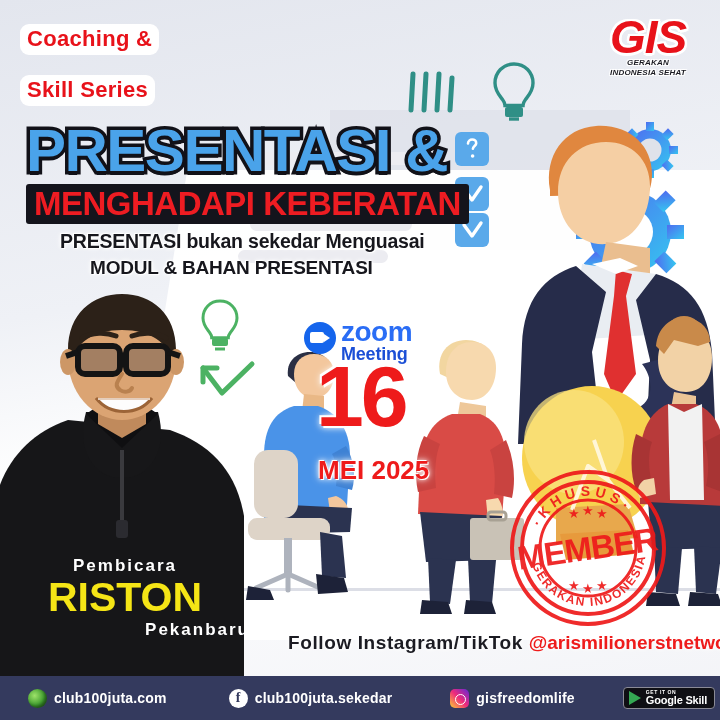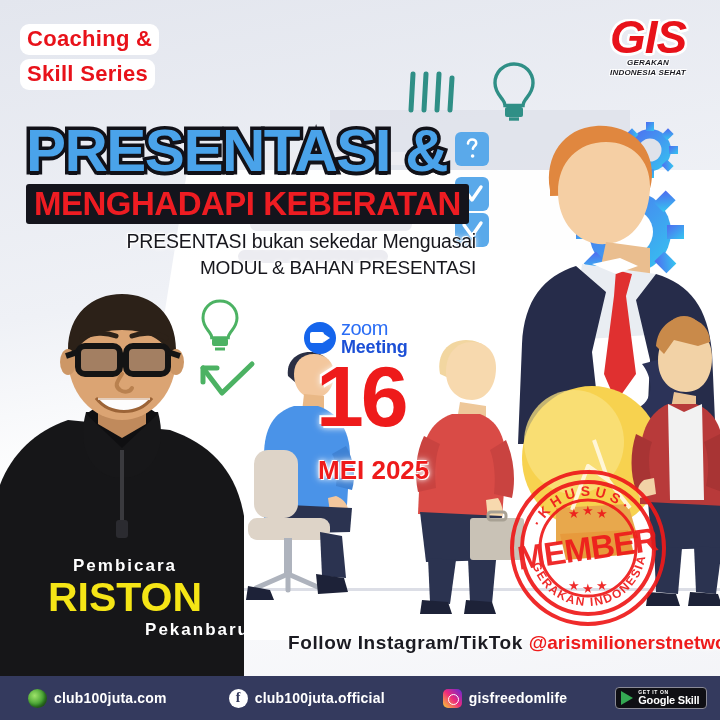--- a/index.html
+++ b/index.html
@@ -43,21 +43,21 @@
     position:absolute; left:20px; top:24px;
     font-weight:bold; font-size:22px; line-height:1.27;
     color:#e8121a;
     letter-spacing:.3px;
   }
   .tagline span{ display:block;
     background:#fff; padding:1px 7px 2px 7px; border-radius:9px;
     width:max-content;
     text-shadow:0 0 1px #fff;
   }
-  .tagline span + span{ margin-top:4px; }
+  .tagline span + span{ margin-top:20px; }
 
   
   .gis-logo{
     position:absolute; right:18px; top:12px; width:108px; height:72px;text-decoration:underline;
   }
   .gis-text{
     position:absolute; left:0; top:-2px; width:108px;
     text-align:center;
     font-size:46px; font-weight:bold; font-style:italic;
     color:#e8121a;
@@ -86,24 +86,23 @@
   .h-sub-band{
     margin-top:3px; display:inline-block;
     background:#14141c; border-radius:3px;
     padding:3px 8px 4px 8px;
   }
   .h-sub{
     font-size:33px; font-weight:bold; color:#ee1c22;
     letter-spacing:-.5px; white-space:nowrap; line-height:1;
   }
   .h-line1, .h-line2{
-    margin-top:6px; font-size:19.5px; font-weight:normal; color:#17171d;
+    margin-top:6px; font-size:19.5px; font-weight:bold; color:#17171d;
     letter-spacing:-.2px; white-space:nowrap;
     text-shadow:0 0 4px #fff, 0 0 6px #fff, 1px 1px 0 #fff, -1px -1px 0 #fff;
-    text-align:right;
   }
   .h-line1{ padding-left:34px; }
   .h-line2{ padding-left:64px; margin-top:4px; font-size:19px;}
 
   
   .zoom-logo{ position:absolute; left:304px; top:320px; display:flex; align-items:flex-start;}
   .zoom-circle{
     width:32px; height:32px; border-radius:50%; background:#1565ec;
     position:relative; margin-top:2px; flex:0 0 auto;
   }
@@ -111,21 +110,21 @@
     position:absolute; left:6px; top:10px; width:14px; height:11px;
     background:#fff; border-radius:2px;
   }
   .zoom-cam:after{
     content:""; position:absolute; left:14px; top:1.5px;
     border-top:4px solid transparent; border-bottom:4px solid transparent;
     border-left:6px solid #fff;
   }
   .zoom-words{ margin-left:5px; }
   .zoom-word1{
-    font-size:20px; font-weight:normal; color:#2a6df5; line-height:.86;
+    font-size:28px; font-weight:bold; color:#2a6df5; line-height:.86;
     letter-spacing:-.5px;
   }
   .zoom-word2{
     font-size:18px; font-weight:bold; color:#1b4fd6; line-height:1;
     letter-spacing:-.2px; margin-top:1px;
   }
 
   
   .date-big{
     position:absolute; left:316px; top:360px;
@@ -551,21 +550,21 @@
 
   <div class="footer">
 
     <div class="f-item">
       <span class="f-ico ico-globe"></span>
       <span>club100juta.com</span>
     </div>
 
     <div class="f-item">
       <span class="f-ico ico-fb">f</span>
-      <span>club100juta.official</span>
+      <span>club100juta.sekedar</span>
     </div>
 
     <div class="f-item">
       <span class="f-ico ico-ig"></span>
       <span>gisfreedomlife</span>
     </div>
 
     <div class="f-item">
       <span class="gplay">
         <span class="gplay-tri"></span>

